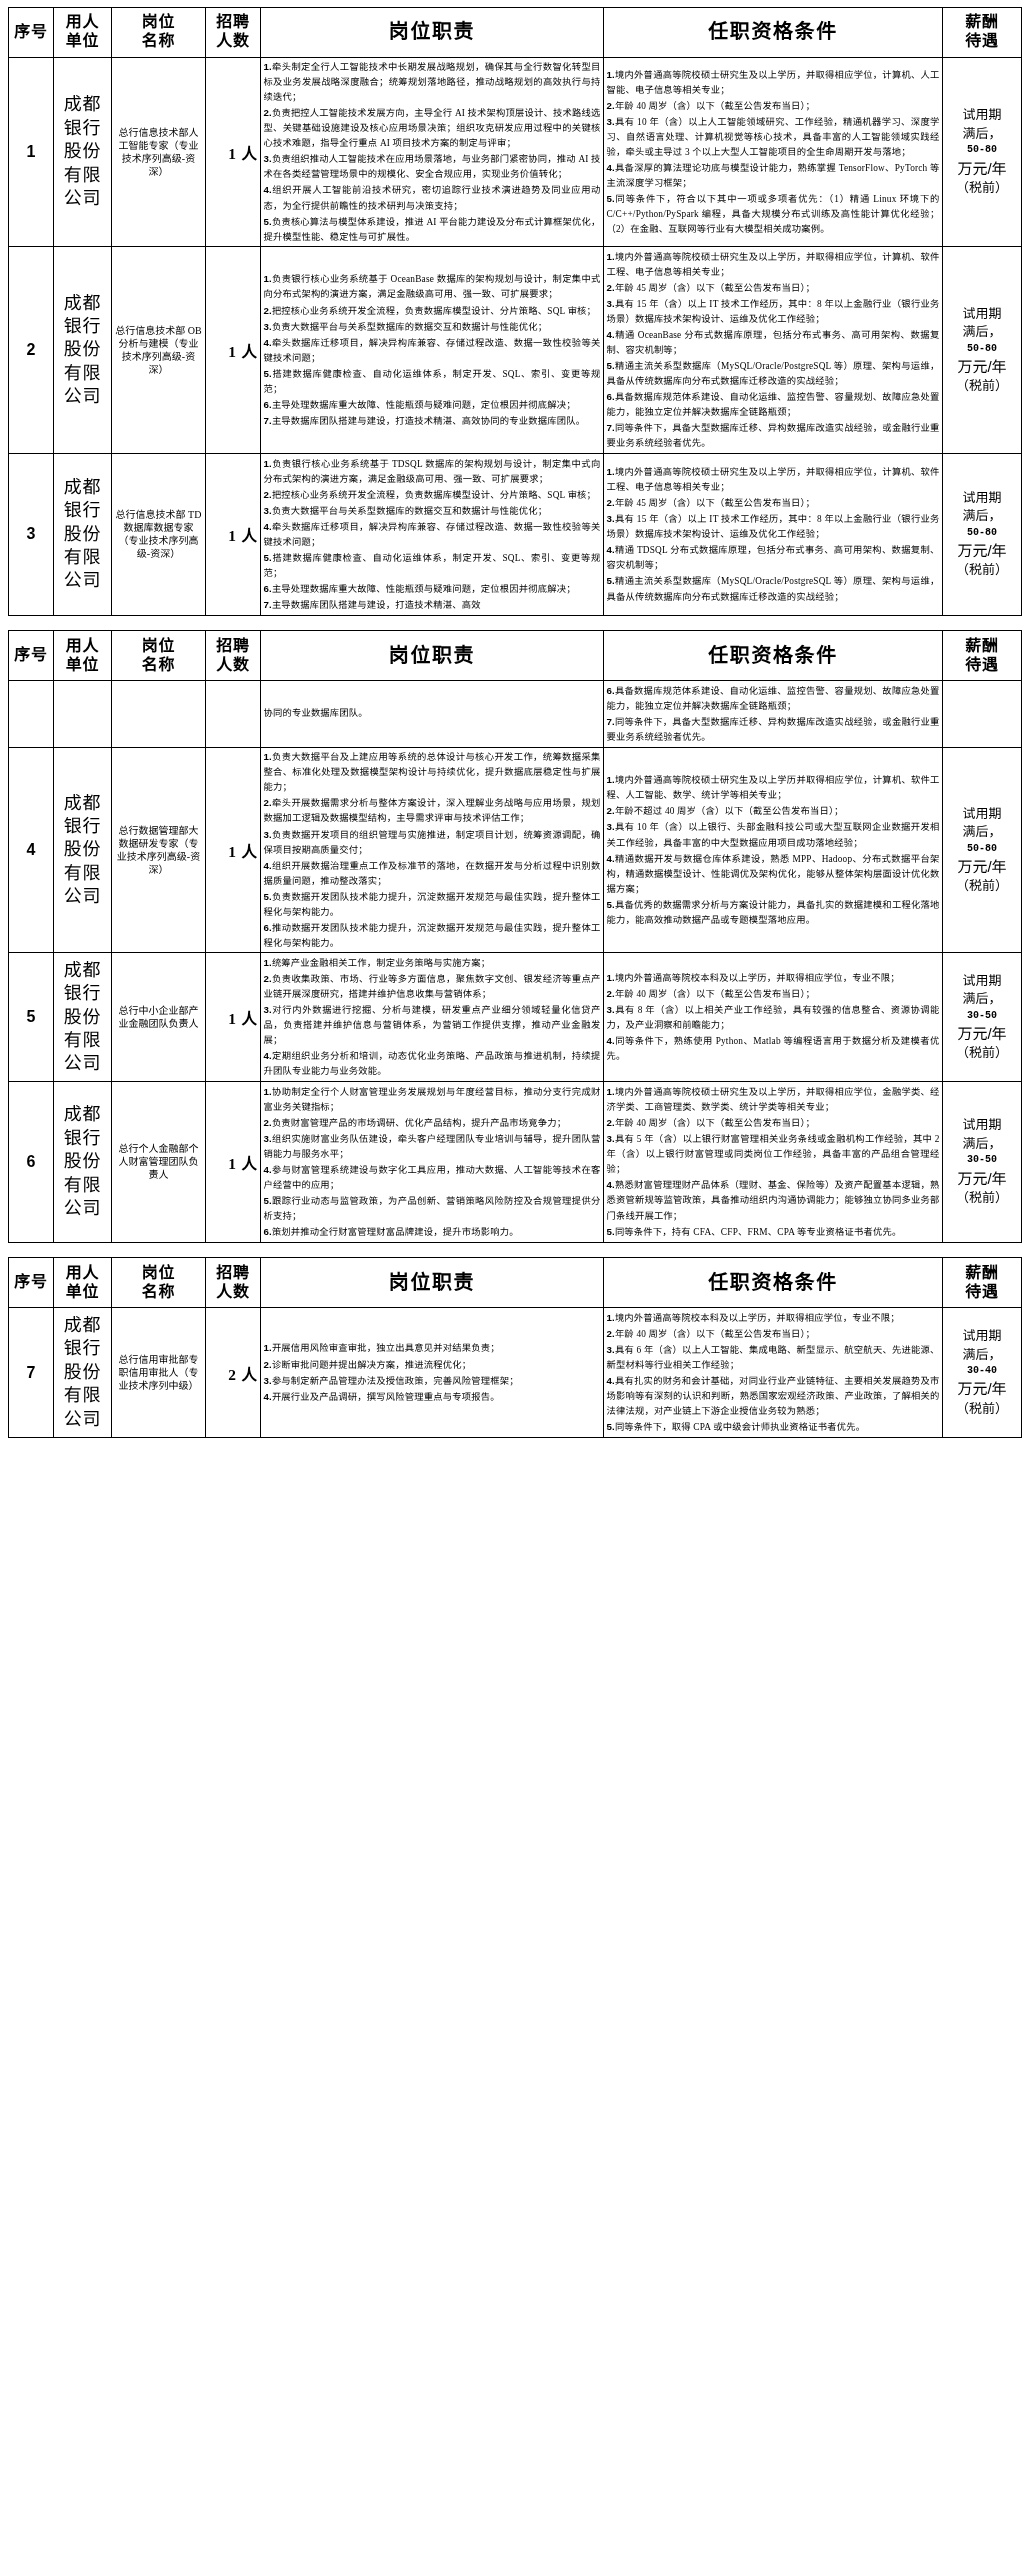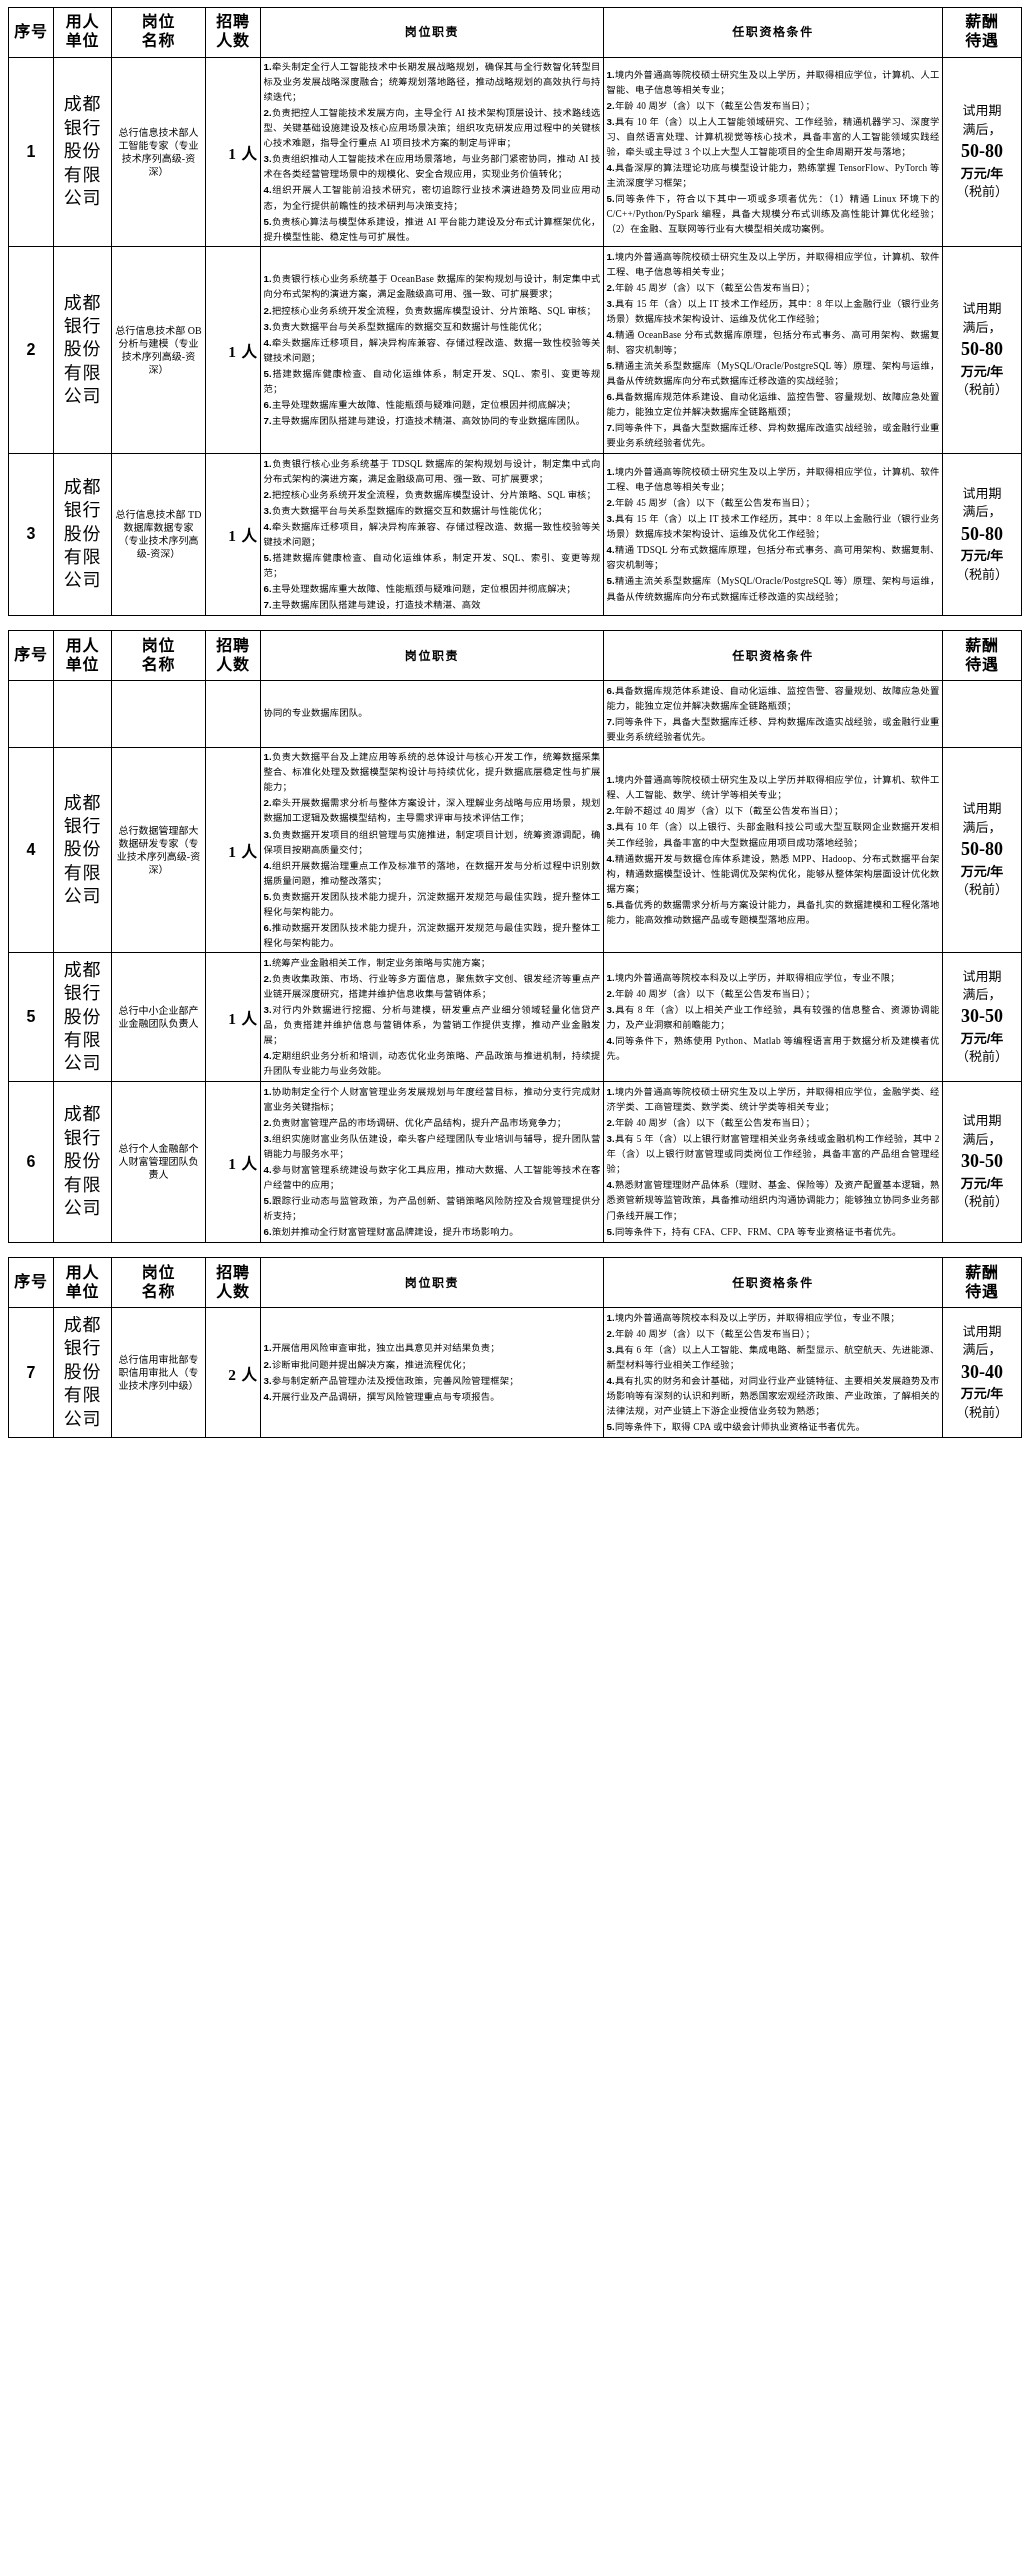--- a/index.html
+++ b/index.html
@@ -46,21 +46,21 @@
   tr.head th {
     font-size: 16px;
     font-weight: 700;
     text-align: center;
     line-height: 1.18;
     letter-spacing: 0.8px;
     height: 50px;
     padding: 3.2px 1.6px;
   }
   tr.head th.wide {
-    font-size: 12px;
+    font-size: 20px;
     letter-spacing: 1.6px;
   }
 
   
   td.seq {
     text-align: center;
     font-size: 16px;
     font-weight: 700;
     font-family: "Liberation Sans", "DejaVu Sans", sans-serif;
   }
@@ -92,28 +92,28 @@
   }
   td.duty.vmid, td.qual.vmid { vertical-align: middle; }
   td.pay {
     text-align: center;
     font-size: 13px;
     line-height: 1.42;
     letter-spacing: 0px;
   }
   td.pay .big {
     font-weight: 700;
-    font-family: Liberation Serif, serif;
-    font-size: 18px;
+    font-family: Liberation Mono, monospace;
+    font-size: 10px;
     letter-spacing: 0px;
   }
   td.pay .unitline {
-    font-weight: 700;
+    font-weight: 400;
     font-family: "Liberation Sans", "DejaVu Sans", sans-serif;
-    font-size: 13px;
+    font-size: 15px;
   }
   .listblk p {
     margin: 0;
     padding: 0;
     text-indent: 0;
   }
   .listblk p .num {
     font-weight: 700;
     font-family: "Liberation Sans", "DejaVu Sans", sans-serif;
     font-size: 9.7px;

